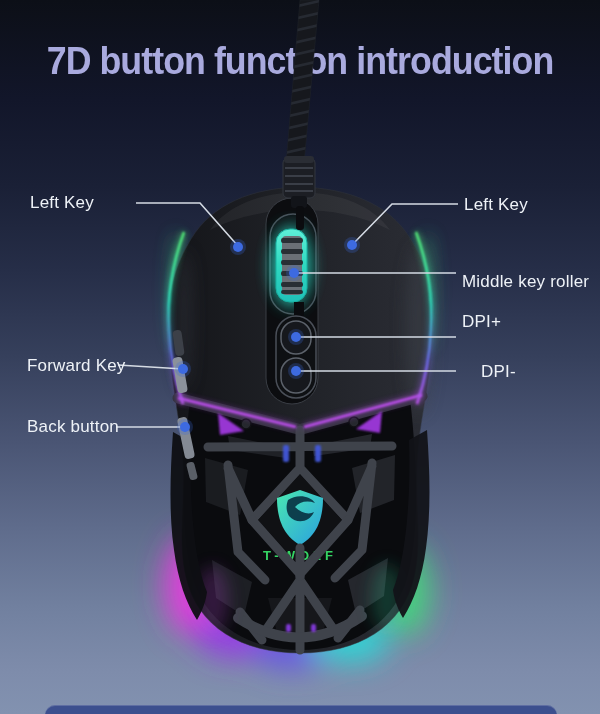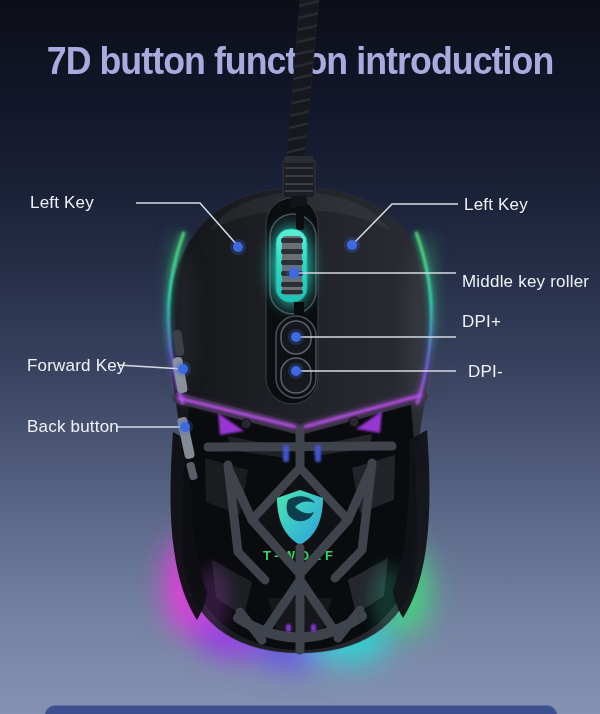--- a/index.html
+++ b/index.html
@@ -18,21 +18,21 @@
     color:var(--title-color,#a9aade);transform:scaleX(.94);
   }
   .callout-label{
     position:absolute;font-size:17px;line-height:20px;letter-spacing:.2px;
     color:var(--label-color,#eef2f7);white-space:nowrap;
   }
   #lbl-left-key{left:30px;width:106px;top:193px;}
   #lbl-right-key{left:464px;top:195px;}
   #lbl-middle-key-roller{left:462px;top:264px;margin-top:8px;}
   #lbl-dpi-plus{left:462px;top:312px;}
-  #lbl-dpi-minus{left:468px;top:362px;text-align:right;}
+  #lbl-dpi-minus{left:481px;top:362px;text-align:right;}
   #lbl-forward-key{left:27px;top:356px;}
   #lbl-back-button{left:27px;top:417px;}
   #bottom-bar{
     position:absolute;left:45px;top:705px;width:512px;height:12px;
     border-radius:10px 10px 0 0;
     background:var(--bottom-bar-color,#3c4f8e);
     box-shadow:inset 0 1px 0 rgba(255,255,255,.18);
   }
 </style>
 </head>

